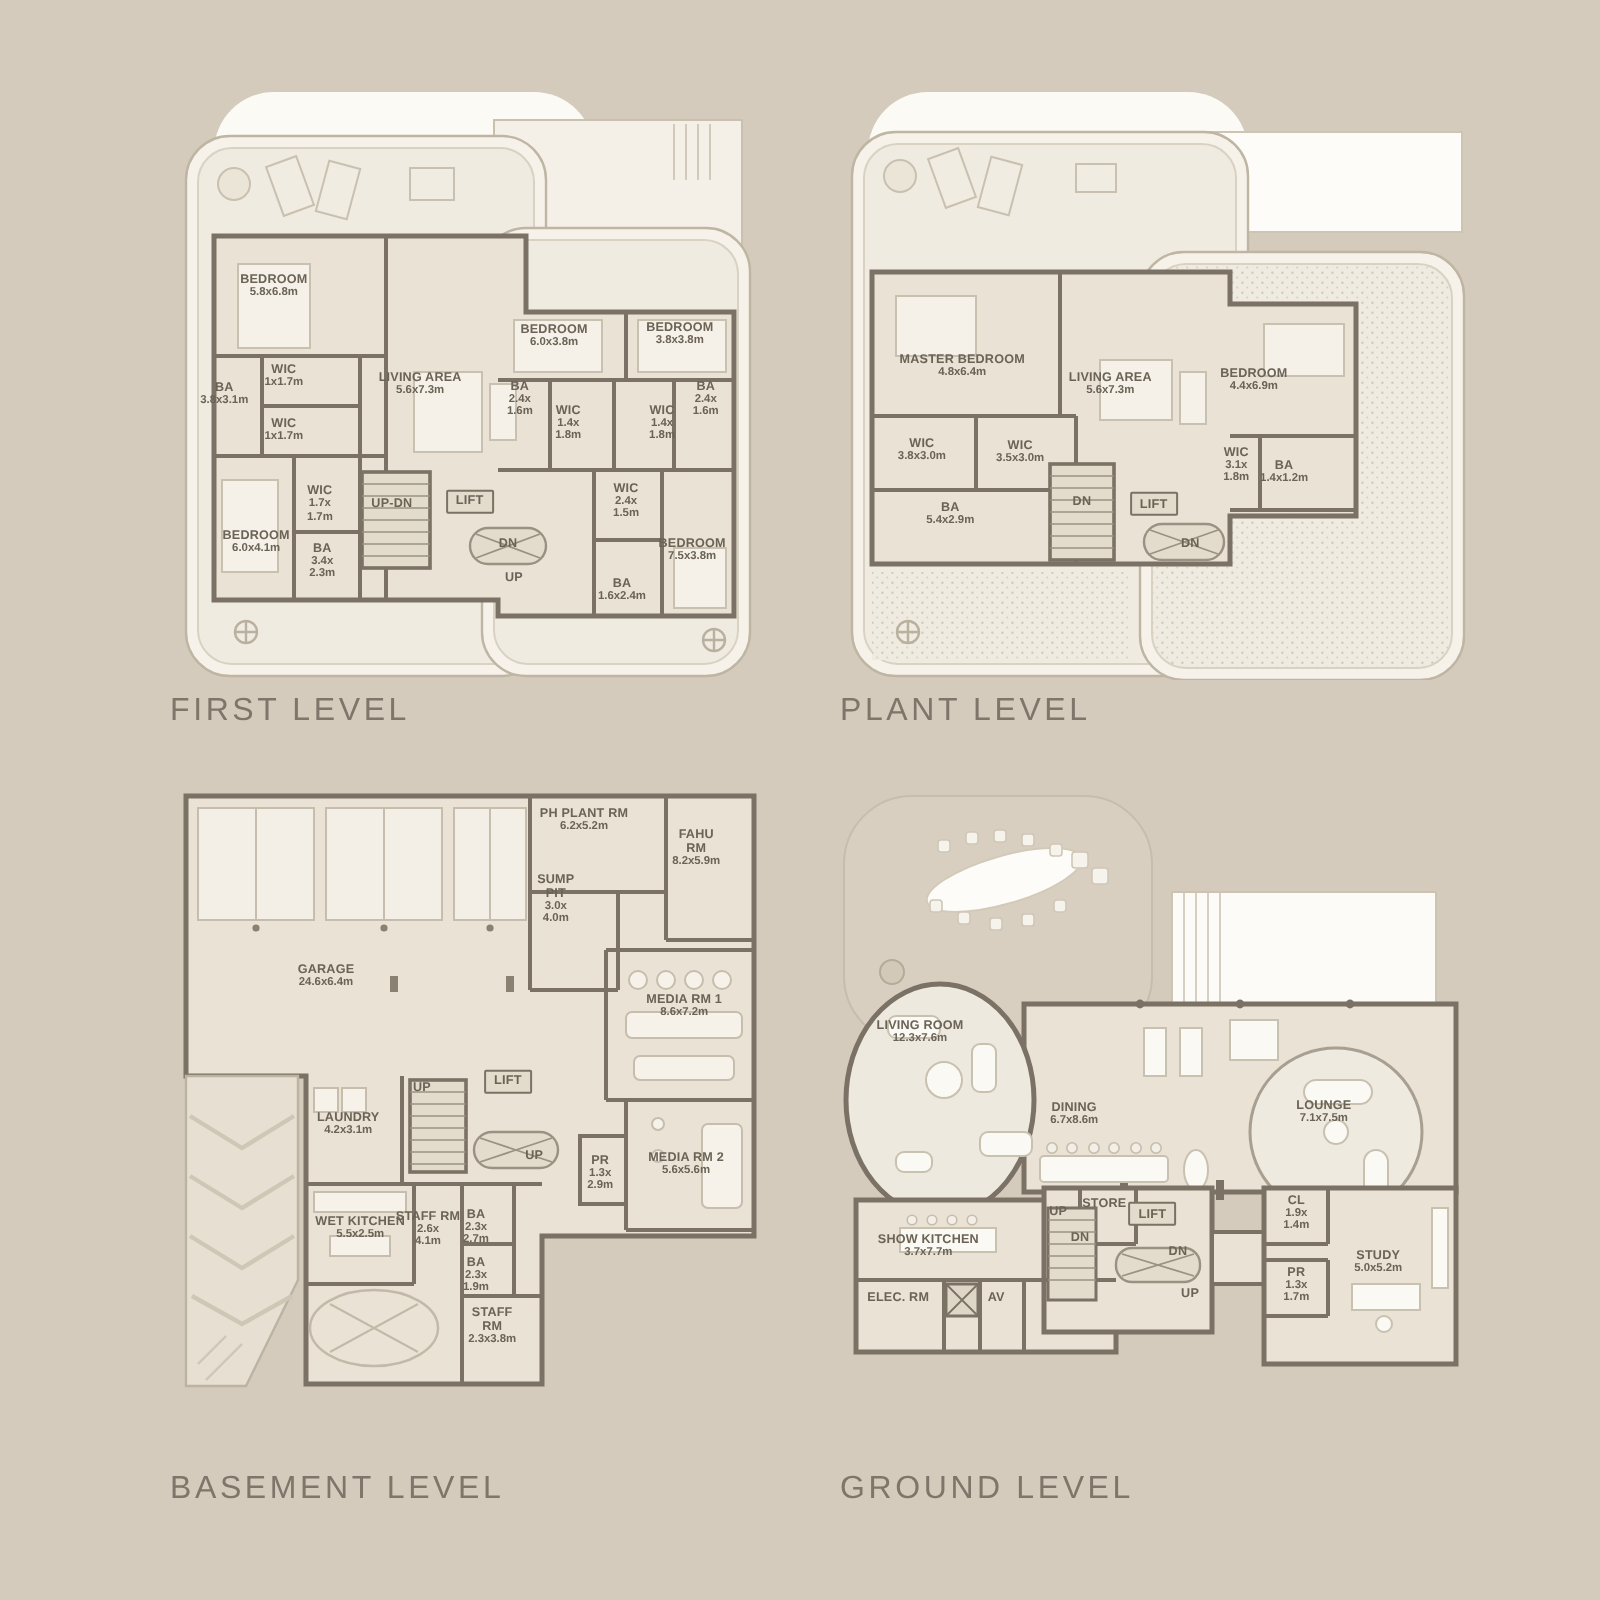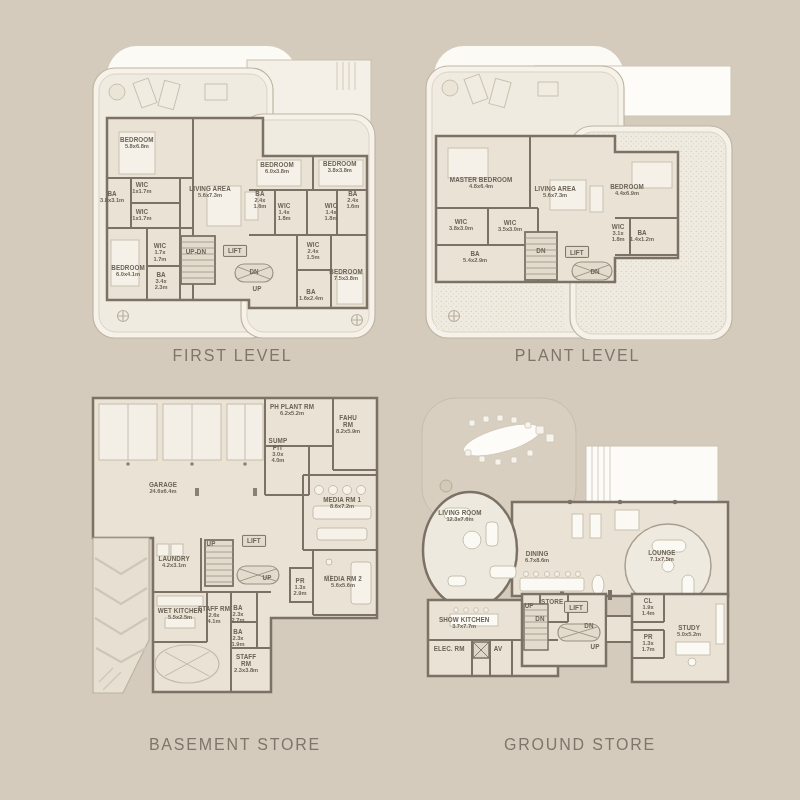--- a/index.html
+++ b/index.html
@@ -9,21 +9,21 @@
   .panel svg{position:absolute;left:0;top:0;width:100%;height:100%;}
   .labels{position:absolute;left:0;top:0;width:100%;height:100%;}
   .room-label{position:absolute;transform:translate(-50%,-50%);text-align:center;
       color:#6b6356;line-height:1.12;display:flex;flex-direction:column;align-items:center;
       pointer-events:none;white-space:nowrap;}
   .room-label .rname{font-size:6.3px;font-weight:700;letter-spacing:.1px;}
   .room-label .rdims{font-size:5.7px;font-weight:700;}
   .room-label.boxed{background:#e3dccd;border:1.2px solid #7b7265;border-radius:1px;
       padding:1.5px 4px;}
   .room-label.boxed .rname{font-size:6.4px;}
-  .caption{position:absolute;text-align:center;font-size:16px;letter-spacing:1.8px;
+  .caption{position:absolute;text-align:left;font-size:16px;letter-spacing:1.8px;
       color:#7f756a;}
 </style>
 </head>
 <body>
 
 <div class="stage">
 
   <div class="panel" style="left:85px;top:40px;width:295px;height:300px;">
     <svg viewBox="0 0 295 300">
       <rect x="22" y="6" width="190" height="64" rx="30" fill="#fcfaf5"></rect>
@@ -370,21 +370,21 @@
           <span class="rdims">2.3x</span>
           <span class="rdims">1.9m</span>
         </div>
         <div class="room-label" style="left: 53.7%; top: 86.7%;">
           <span class="rname">STAFF</span>
           <span class="rname">RM</span>
           <span class="rdims">2.3x3.8m</span>
         </div>
       </div>
   </div>
-  <div class="caption" style="left:85px;top:736px;width:300px;">BASEMENT STORE</div>
+  <div class="caption" style="left:85px;top:736px;width:300px;">BASEMENT LEVEL</div>
 
   <div class="panel" style="left:420px;top:390px;width:320px;height:315px;">
     <svg viewBox="0 0 320 315">
       <rect x="2" y="8" width="154" height="124" rx="34" fill="#d8cfc0" stroke="#c6bdac" stroke-width="1"></rect>
       <ellipse cx="82" cy="50" rx="40" ry="12" fill="#fdfcf8" stroke="#d2cab9" stroke-width="1" transform="rotate(-16 82 50)"></ellipse>
       <g fill="#f6f3ec" stroke="#cfc7b6" stroke-width="0.8">
         <rect x="49" y="30" width="6" height="6" rx="1.5"></rect>
           <rect x="63" y="26" width="6" height="6" rx="1.5"></rect>
         <rect x="77" y="25" width="6" height="6" rx="1.5"></rect>
           <rect x="91" y="27" width="6" height="6" rx="1.5"></rect>
@@ -514,15 +514,15 @@
           <span class="rname">PR</span>
           <span class="rdims">1.3x</span>
           <span class="rdims">1.7m</span>
         </div>
         <div class="room-label" style="left: 84.1%; top: 76.5%;">
           <span class="rname">STUDY</span>
           <span class="rdims">5.0x5.2m</span>
         </div>
       </div>
   </div>
-  <div class="caption" style="left:420px;top:736px;width:320px;">GROUND STORE</div>
+  <div class="caption" style="left:420px;top:736px;width:320px;">GROUND LEVEL</div>
 
 </div>
 
 </body></html>

